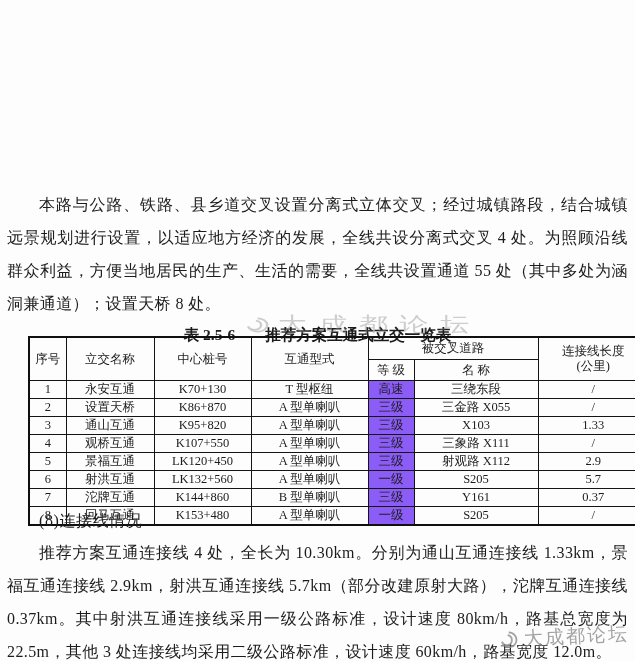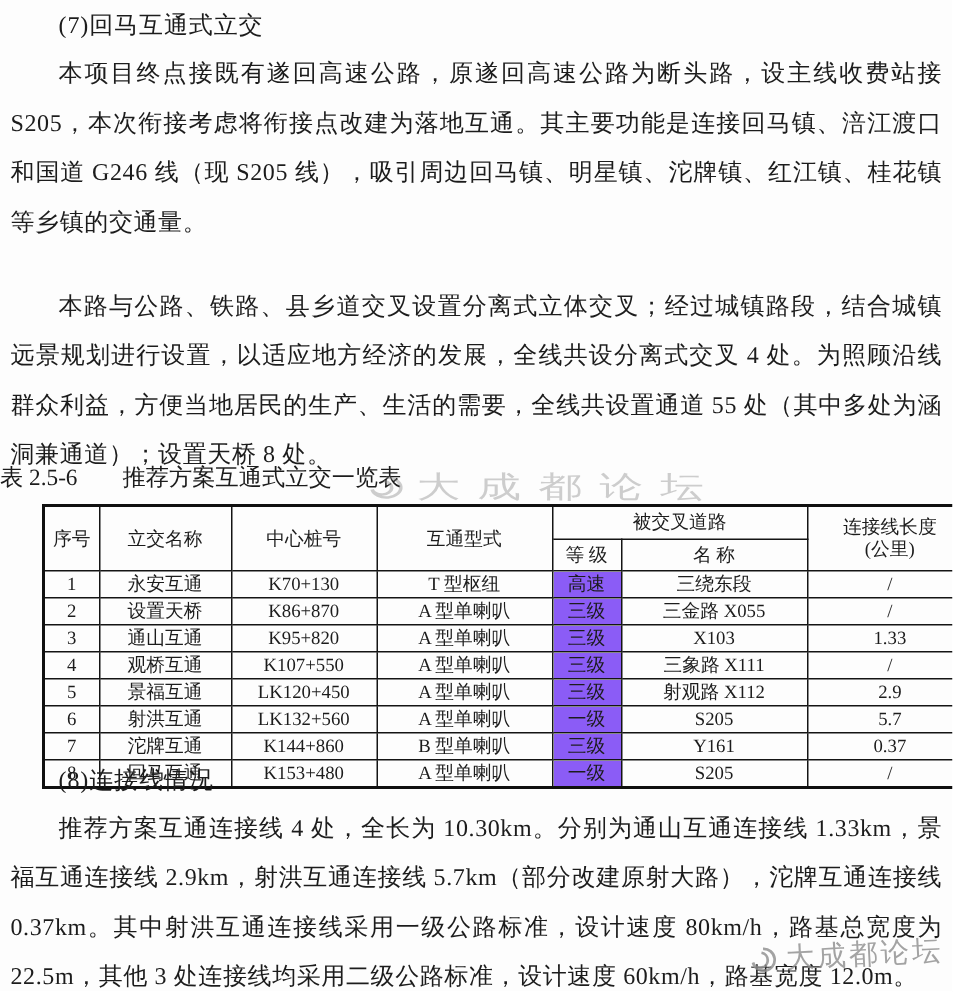--- a/index.html
+++ b/index.html
@@ -18,23 +18,23 @@
     text-indent:32px;
     letter-spacing:0.4px;
   }
   .heading{
     position:absolute;left:7px;right:7px;
     font-size:16px;line-height:33px;
     text-indent:32px;
     letter-spacing:0.6px;
   }
   .caption{
-    position:absolute;left:0;right:0;top:306px;
-    display:flex;justify-content:flex-start;align-items:center;gap:30px;
-    font-size:15.5px;font-weight:normal;line-height:26px;
+    position:absolute;left:0;right:0;top:322px;
+    display:flex;justify-content:center;align-items:center;gap:30px;
+    font-size:15.5px;font-weight:bold;line-height:26px;
   }
   table.itc{
     position:absolute;left:8px;top:336px;
     width:620px;height:173px;
     border-collapse:collapse;table-layout:fixed;
     font-size:12.5px;
   }
   table.itc th,table.itc td{
     border:1px solid #141414;
     text-align:center;vertical-align:middle;
@@ -62,23 +62,21 @@
     font-size:19px;letter-spacing:2px;
     transform:rotate(-3deg);
   }
   .wm svg{display:block;}
 </style>
 </head>
 <body>
 
 <div class="page">
 
-  <div class="heading" style="top:1px">(7)回马互通式立交</div>
-
-  <div class="para" style="top:33px">本项目终点接既有遂回高速公路，原遂回高速公路为断头路，设主线收费站接S205，本次衔接考虑将衔接点改建为落地互通。其主要功能是连接回马镇、涪江渡口和国道 G246 线（现 S205 线），吸引周边回马镇、明星镇、沱牌镇、红江镇、桂花镇等乡镇的交通量。</div>
+
 
 
   <div class="para" style="top:188px">本路与公路、铁路、县乡道交叉设置分离式立体交叉；经过城镇路段，结合城镇远景规划进行设置，以适应地方经济的发展，全线共设分离式交叉 4 处。为照顾沿线群众利益，方便当地居民的生产、生活的需要，全线共设置通道 55 处（其中多处为涵洞兼通道）；设置天桥 8 处。</div>
 
   <div class="caption">
     <span>表 2.5-6</span>
     <span>推荐方案互通式立交一览表</span>
   </div>
 
   <div class="wm wm-title">

